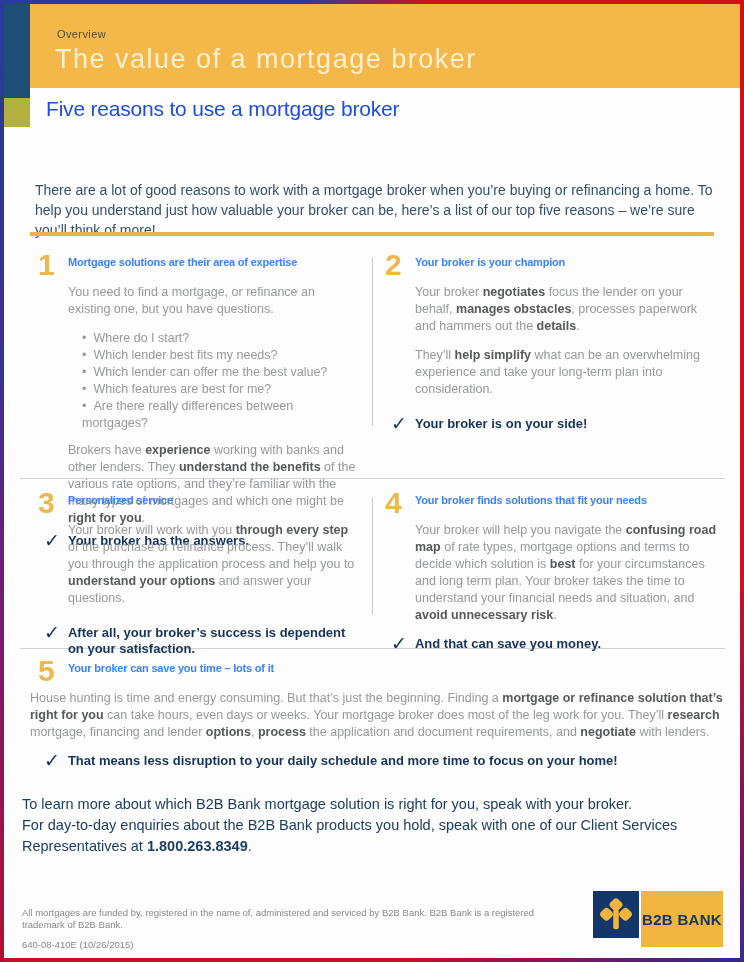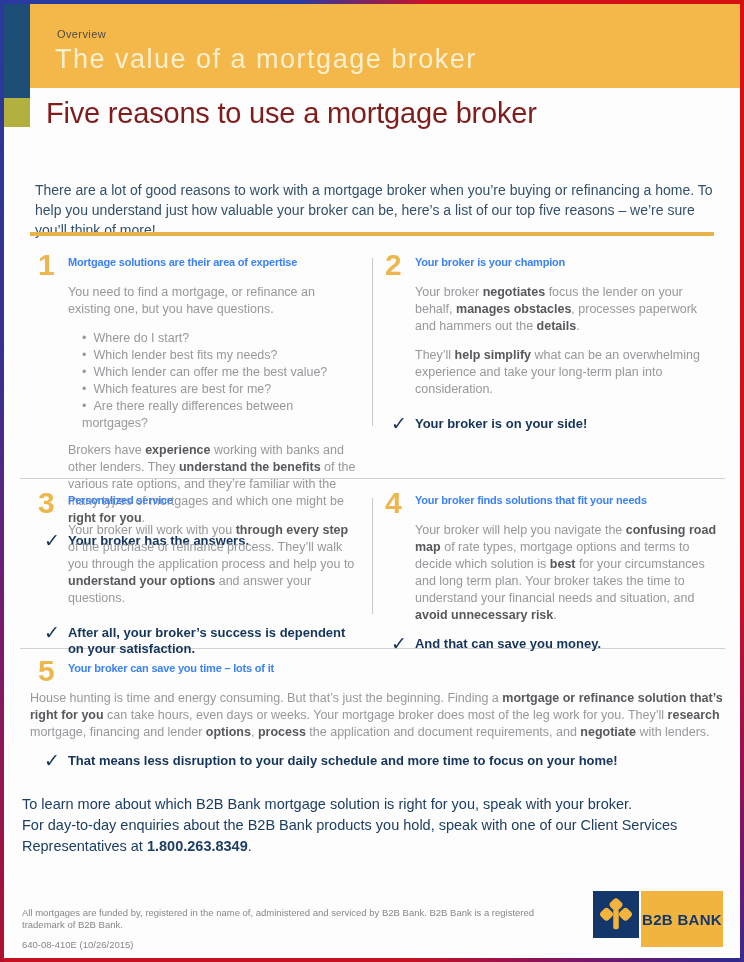--- a/index.html
+++ b/index.html
@@ -16,22 +16,22 @@
   .edge-right{right:0;top:0;width:4px;height:962px;
     background:linear-gradient(180deg,#d41010 0%,#cf1020 60%,#7a1468 88%,#3a2a90 100%);}
 
   
   .left-stripe{position:absolute;left:4px;top:4px;width:26px;height:94px;background:#1d4e75;}
   .olive-square{position:absolute;left:4px;top:98px;width:26px;height:29px;background:#b2b13f;}
   .header-band{position:absolute;left:30px;top:4px;width:710px;height:84px;background:#f4b84a;}
   .overview-label{position:absolute;left:27px;top:24px;font-size:11px;color:#4e4c3f;letter-spacing:0.4px;}
   .header-title{position:absolute;left:25px;top:40px;font-size:27px;font-weight:400;
     color:#faf0d0;letter-spacing:1.5px;}
-  .page-title{position:absolute;left:46px;top:97px;font-size:29px;font-weight:500;
-    color:#7f1d1d;letter-spacing:-0.2px;}
+  .page-title{position:absolute;left:46px;top:97px;font-size:21px;font-weight:500;
+    color:#1d4ed8;letter-spacing:-0.2px;}
 
   .intro{position:absolute;left:35px;top:167px;width:682px;font-size:14px;line-height:1.42;
     color:#33506a;}
   .gold-rule{position:absolute;left:30px;top:232px;width:684px;height:4px;background:#e9b34c;}
   .hrule{position:absolute;left:20px;width:705px;height:1px;background:#d2d2d2;}
   .hrule1{top:478px;} .hrule2{top:648px;}
   .vrule{position:absolute;width:1px;background:#c9c9c9;}
   .vrule1{left:372px;top:258px;height:168px;} .vrule2{left:372px;top:498px;height:116px;}
 
   

